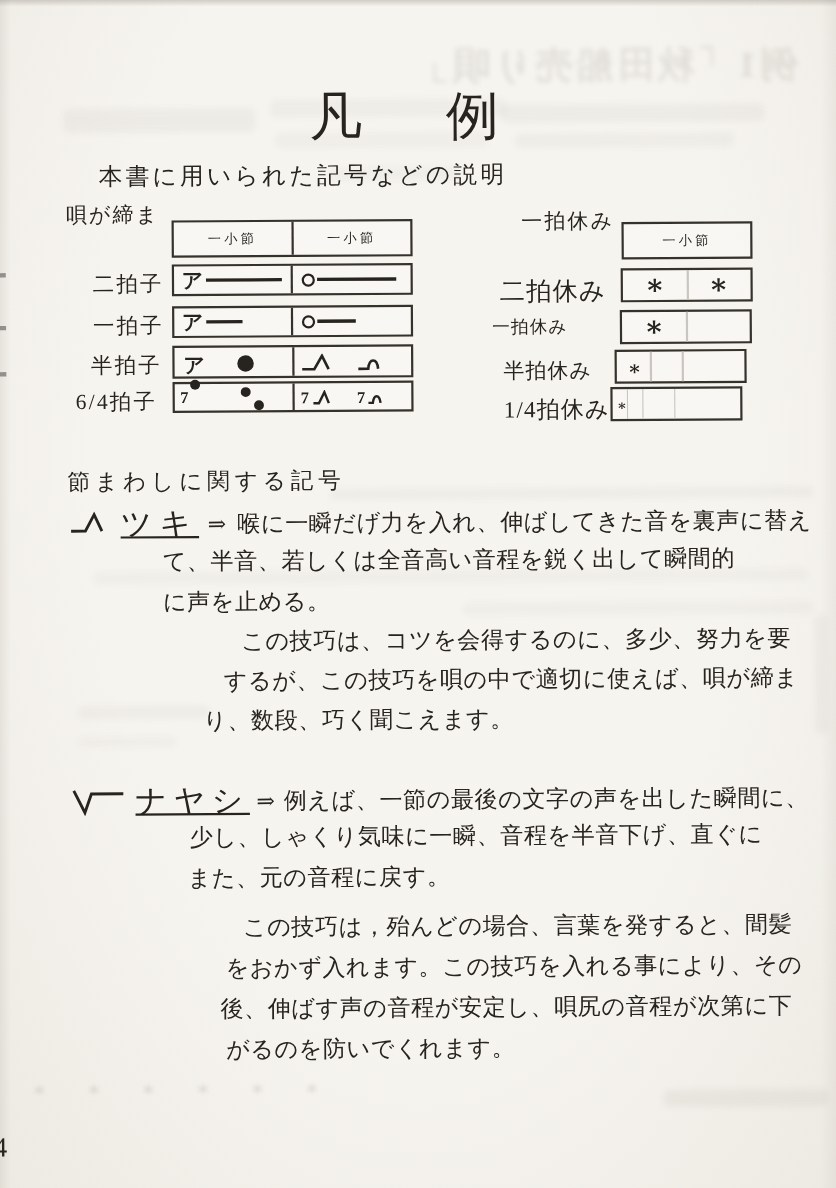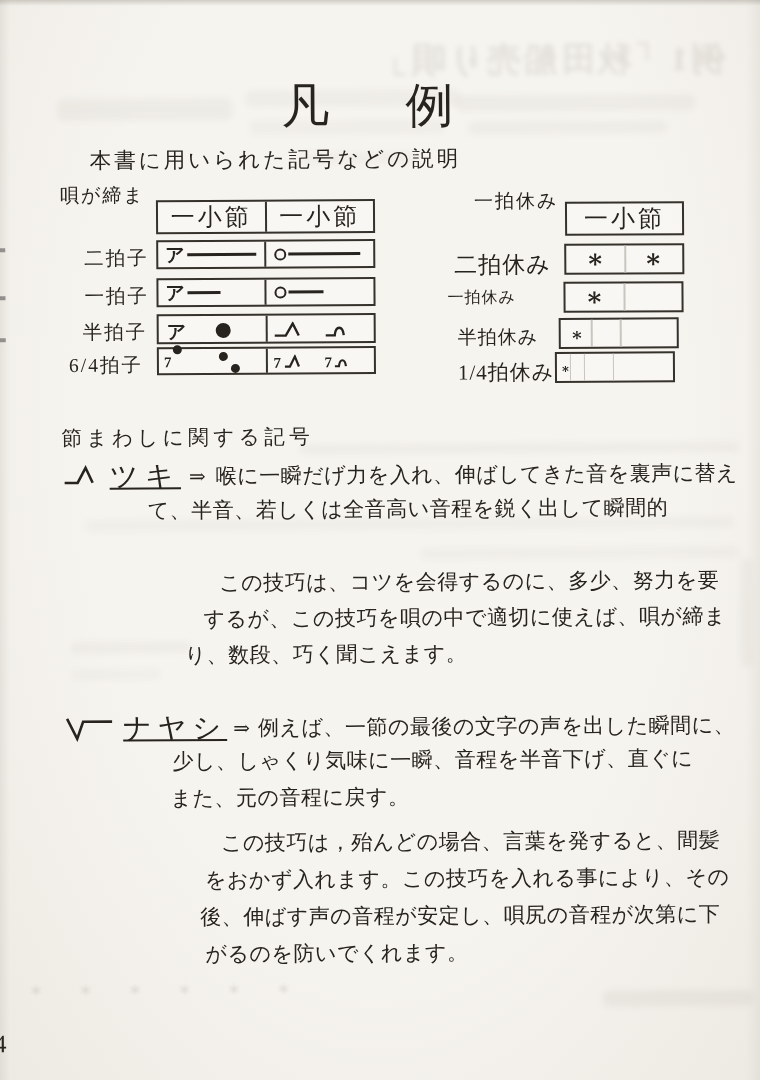--- a/index.html
+++ b/index.html
@@ -37,21 +37,21 @@
 
   
   .title{position:absolute;left:284px;top:74px;font-size:48px;letter-spacing:14px;white-space:pre;}
   .subtitle{position:absolute;left:92px;top:144px;font-size:21.5px;letter-spacing:3px;white-space:nowrap;}
   .tbl-label{position:absolute;font-size:19px;letter-spacing:2px;white-space:nowrap;}
   .sec-heading{position:absolute;left:62px;top:422px;font-size:20.5px;letter-spacing:4.5px;white-space:nowrap;}
 
   
   .hdr,.rowbox{position:absolute;border:2px solid var(--border);background:rgba(255,255,255,.25);box-sizing:border-box;}
   .hdr{display:flex;}
-  .hdr-cell{flex:1;display:flex;align-items:center;justify-content:center;font-size:24px;letter-spacing:3px;}
+  .hdr-cell{flex:1;display:flex;align-items:center;justify-content:center;font-size:12px;letter-spacing:3px;}
   .hdr-cell + .hdr-cell{border-left:2px solid var(--border);}
   .rowlabel{position:absolute;font-size:19.5px;letter-spacing:2px;white-space:nowrap;}
   .rowbox{display:flex;}
   .cell{position:relative;flex:1;display:flex;align-items:center;box-sizing:border-box;}
   .cell + .cell{border-left:2px solid var(--border);}
   .dash{height:3px;background:var(--ink);}
   .ring{width:12px;height:12px;border:2.5px solid var(--ink);border-radius:50%;box-sizing:border-box;flex:none;}
   .dot{position:absolute;background:var(--ink);border-radius:50%;}
   .glyph-a{font-size:19px;font-weight:600;letter-spacing:0;}
   .glyph-7{font-size:15px;font-weight:600;}
@@ -214,20 +214,21 @@
 
     <div class="mark-row" style="left:64px;top:456px">
       <svg width="36" height="24" viewBox="0 0 36 24">
         <polyline points="1,18 14,18 22,3 29,18" fill="none" stroke="#27231e" stroke-width="2.6"></polyline>
       </svg>
       <span class="mark-label" style="margin-left:10px">ツキ</span>
       <span class="arrow" style="margin-left:8px">⇒</span>
       <span class="bl" style="position:static;margin-left:10px">喉に一瞬だげ力を入れ、伸ばしてきた音を裏声に替え</span>
     </div>
     <div class="bl" style="left:148px;top:495px">て、半音、若しくは全音高い音程を鋭く出して瞬間的</div>
+    <div class="bl" style="left:148px;top:532px">に声を止める。</div>
     <div class="bl" style="left:219px;top:568px">この技巧は、コツを会得するのに、多少、努力を要</div>
     <div class="bl" style="left:203px;top:604px">するが、この技巧を唄の中で適切に使えば、唄が締ま</div>
     <div class="bl" style="left:184px;top:640px">り、数段、巧く聞こえます。</div>
 
     <div class="mark-row" style="left:64px;top:708px">
       <svg width="50" height="26" viewBox="0 0 50 26">
         <polyline points="2,3 12,23 18,6 47,6" fill="none" stroke="#27231e" stroke-width="2.6"></polyline>
       </svg>
       <span class="mark-label" style="margin-left:8px;letter-spacing:6px">ナヤシ</span>
       <span class="arrow" style="margin-left:6px">⇒</span>

